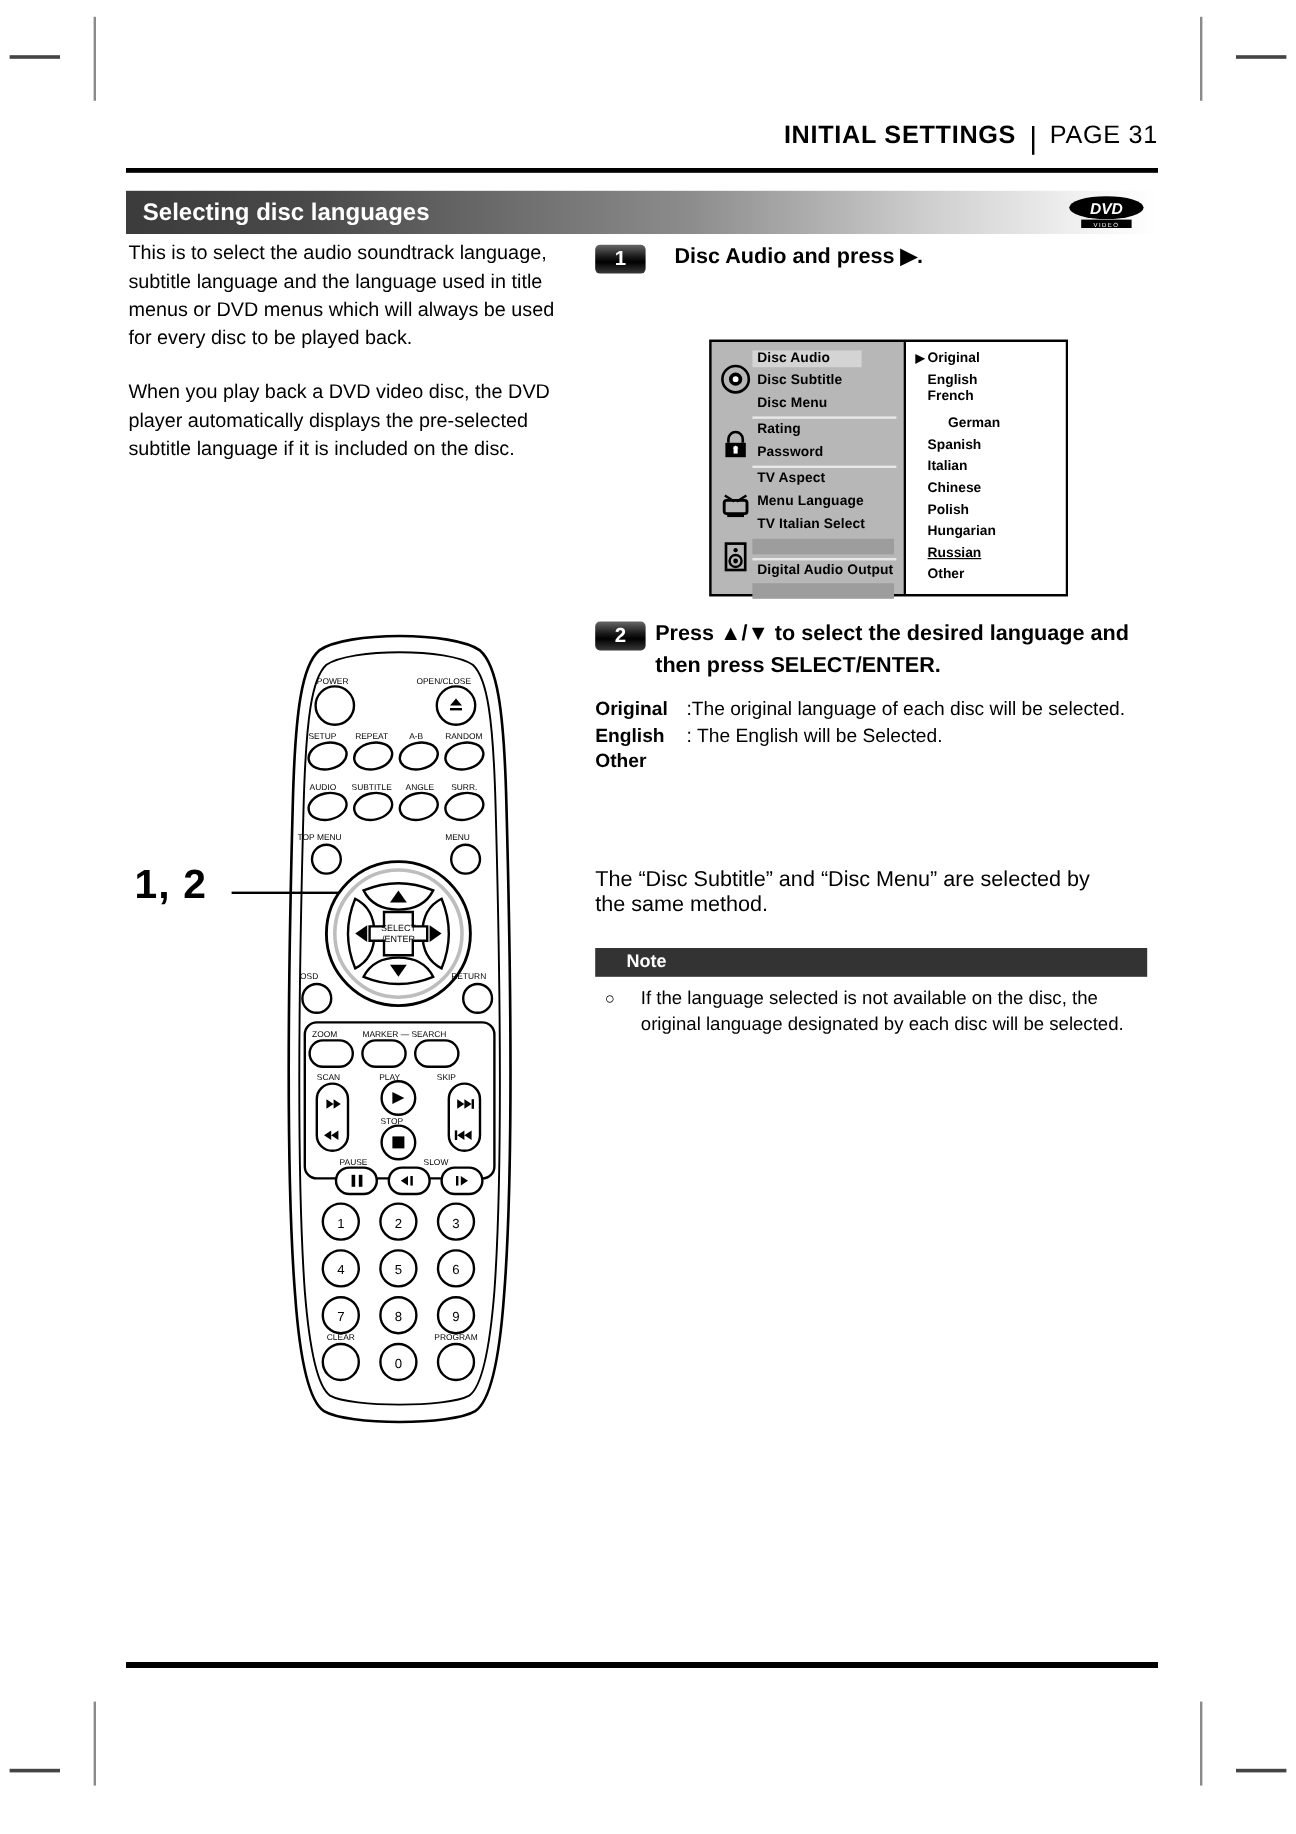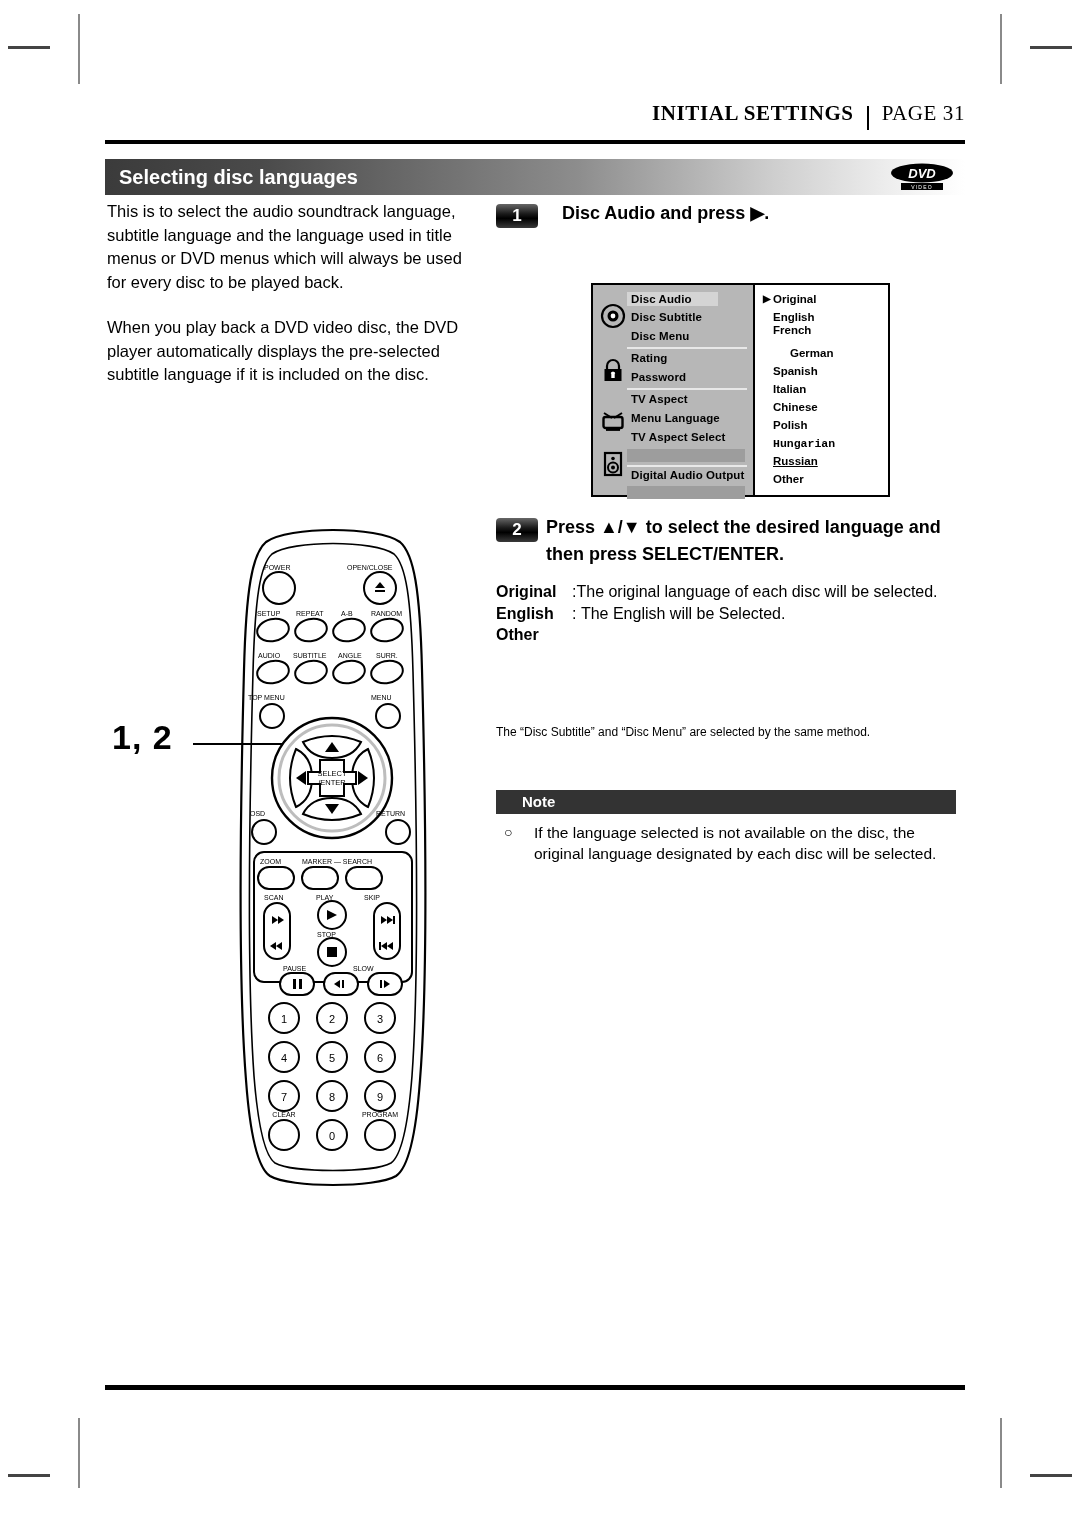--- a/index.html
+++ b/index.html
@@ -7,21 +7,21 @@
        font-family:"Liberation Sans",sans-serif;color:#000;}
   .page{position:absolute;inset:0;}
 
   
   .cmark{position:absolute;background:#8a8a8a;}
   .cmark.v{width:2px;height:70px;}
   .cmark.h{width:42px;height:3px;background:#444;}
 
   
   .hdr{position:absolute;left:105px;top:101px;width:860px;height:34px;}
-  .hdr-right{position:absolute;right:0;top:0;display:flex;align-items:center;font-family:Liberation Serif, serif;}
+  .hdr-right{position:absolute;right:0;top:0;display:flex;align-items:center;}
   .hdr-title{font-size:21px;font-weight:bold;letter-spacing:.6px;}
   .hdr-div{display:inline-block;width:2px;height:24px;background:#000;
            margin:0 13px;transform:translateY(4px);}
   .hdr-page{font-size:21px;letter-spacing:.6px;}
   .hdr-rule{position:absolute;left:105px;top:140px;width:860px;height:4px;background:#000;}
 
   
   .titlebar{position:absolute;left:105px;top:159px;width:860px;height:36px;
             background:linear-gradient(to right,#3b3b3b 0%,#4a4a4a 18%,#8d8d8d 55%,#cfcfcf 78%,#f2f2f2 93%,#ffffff 100%);}
   .titlebar .t{position:absolute;left:14px;top:7px;color:#fff;font-size:20px;font-weight:bold;}
@@ -56,21 +56,21 @@
   .blank{position:absolute;left:34px;width:118px;height:13px;background:#9d9d9d;}
   .lrow{position:absolute;left:18px;font-size:11.5px;font-weight:bold;white-space:nowrap;}
   .lrow .arw{position:absolute;left:-10px;top:0px;font-size:10px;}
 
   
   .defs{position:absolute;left:496px;top:582px;width:470px;font-size:16px;line-height:20.5px;}
   .defrow{display:flex;margin-bottom:1px;}
   .defterm{font-weight:bold;white-space:nowrap;}
   .t1{width:76px;} .t2{width:76px;} .t3{width:62px;}
   .defbody{flex:1;}
-  .sub{position:absolute;left:496px;top:722px;width:440px;font-size:12px;line-height:21px;}
+  .sub{position:absolute;left:496px;top:722px;width:440px;font-size:18px;line-height:21px;}
 
   
   .notebar{position:absolute;left:496px;top:790px;width:460px;height:24px;background:#333;}
   .notebar span{color:#fff;font-size:15px;font-weight:bold;position:absolute;left:26px;top:3px;}
   .notebody{position:absolute;left:496px;top:822px;width:470px;font-size:15.5px;line-height:21px;
             display:flex;}
   .notebullet{width:38px;font-size:14px;padding-left:8px;box-sizing:border-box;}
   .notetext{flex:1;}
 
   
@@ -158,40 +158,40 @@
 
       <div class="mrow hl" style="top:7px;">Disc Audio</div>
       <div class="mrow" style="top:26px;">Disc Subtitle</div>
       <div class="mrow" style="top:45px;">Disc Menu</div>
       <div class="sep" style="top:62px;"></div>
       <div class="mrow" style="top:67px;">Rating</div>
       <div class="mrow" style="top:86px;">Password</div>
       <div class="sep" style="top:103px;"></div>
       <div class="mrow" style="top:108px;">TV Aspect</div>
       <div class="mrow" style="top:127px;">Menu Language</div>
-      <div class="mrow" style="top:146px;">TV Aspect Select</div>
+      <div class="mrow" style="top:146px;">TV Italian Select</div>
       <div class="blank" style="top:164px;"></div>
       <div class="sep" style="top:180px;"></div>
       <div class="mrow" style="top:184px;">Digital Audio Output</div>
       <div class="blank" style="top:201px;"></div>
     </div>
 
     <div class="setup-right">
       <div class="lrow" style="top:8px;">
         <span class="arw">▶</span>
         <span>Original</span>
       </div>
       <div class="lrow" style="top:26px;">English</div>
       <div class="lrow" style="top:39px;">French</div>
       <div class="lrow" style="top:62px;margin-left:17px;">German</div>
       <div class="lrow" style="top:80px;">Spanish</div>
       <div class="lrow" style="top:98px;">Italian</div>
       <div class="lrow" style="top:116px;">Chinese</div>
       <div class="lrow" style="top:134px;">Polish</div>
-      <div class="lrow" style="top:152px;font-family:Liberation Mono, monospace;">Hungarian</div>
+      <div class="lrow" style="top:152px;">Hungarian</div>
       <div class="lrow" style="top:170px;text-decoration:underline;">Russian</div>
       <div class="lrow" style="top:188px;">Other</div>
     </div>
   </div>
 
   <div class="rcol" style="top:514px;">
     <div class="step">
       <div class="badge">2</div>
       <div class="step-txt">
         <span>Press ▲/▼ to select the desired language and</span>

